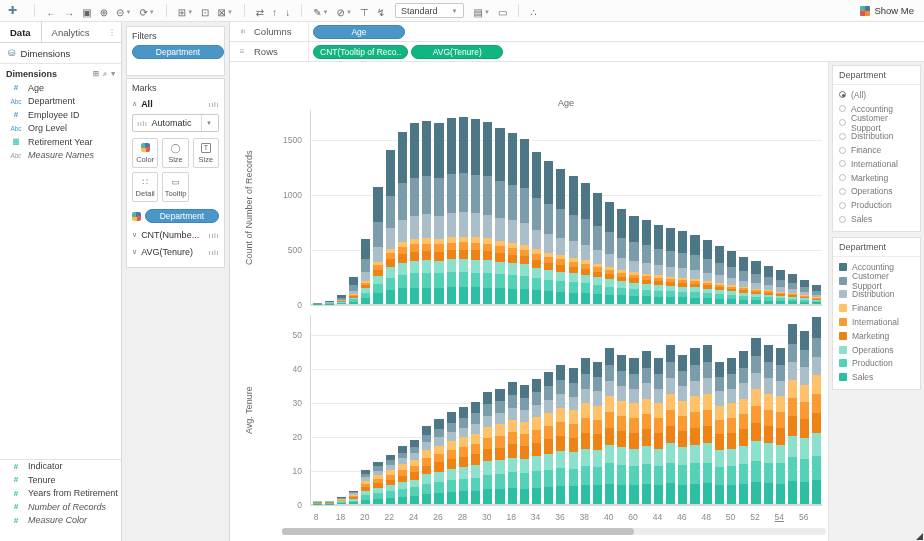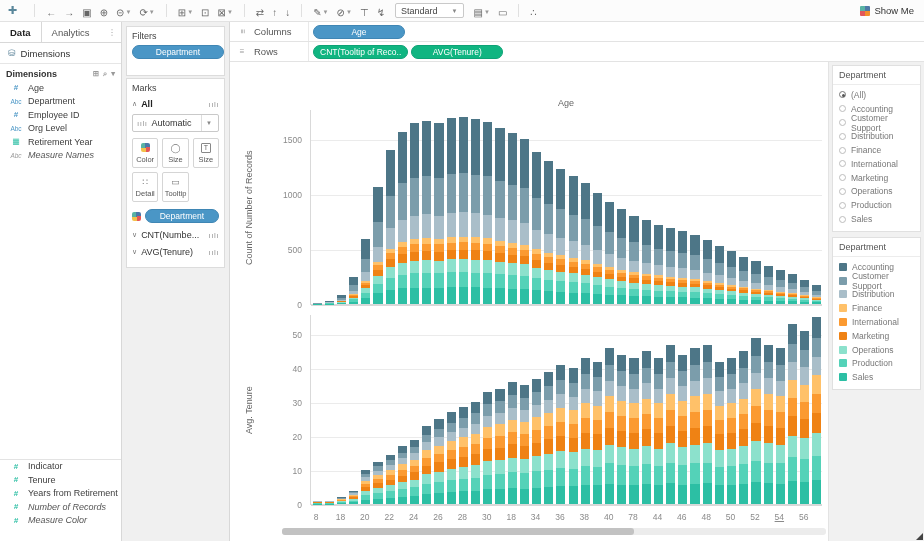--- a/index.html
+++ b/index.html
@@ -1273,21 +1273,21 @@
               <span class="xtick" style="left: 79.2381px;">22</span>
               <span class="xtick" style="left: 103.619px;">24</span>
               <span class="xtick" style="left: 128px;">26</span>
               <span class="xtick" style="left: 152.381px;">28</span>
               <span class="xtick" style="left: 176.762px;">30</span>
               <span class="xtick" style="left: 201.143px;">18</span>
               <span class="xtick" style="left: 225.524px;">34</span>
               <span class="xtick" style="left: 249.905px;">36</span>
               <span class="xtick" style="left: 274.286px;">38</span>
               <span class="xtick" style="left: 298.667px;">40</span>
-              <span class="xtick" style="left: 323.048px;">78</span>
+              <span class="xtick" style="left: 323.048px;">60</span>
               <span class="xtick" style="left: 347.429px;">44</span>
               <span class="xtick" style="left: 371.81px;">46</span>
               <span class="xtick" style="left: 396.19px;">48</span>
               <span class="xtick" style="left: 420.571px;">50</span>
               <span class="xtick" style="left: 444.952px;">52</span>
               <span class="xtick" style="left: 469.333px; text-decoration: underline;">54</span>
               <span class="xtick" style="left: 493.714px;">56</span>
             </div>
           <div class="hscroll">
             <div class="hscroll-thumb"></div>

